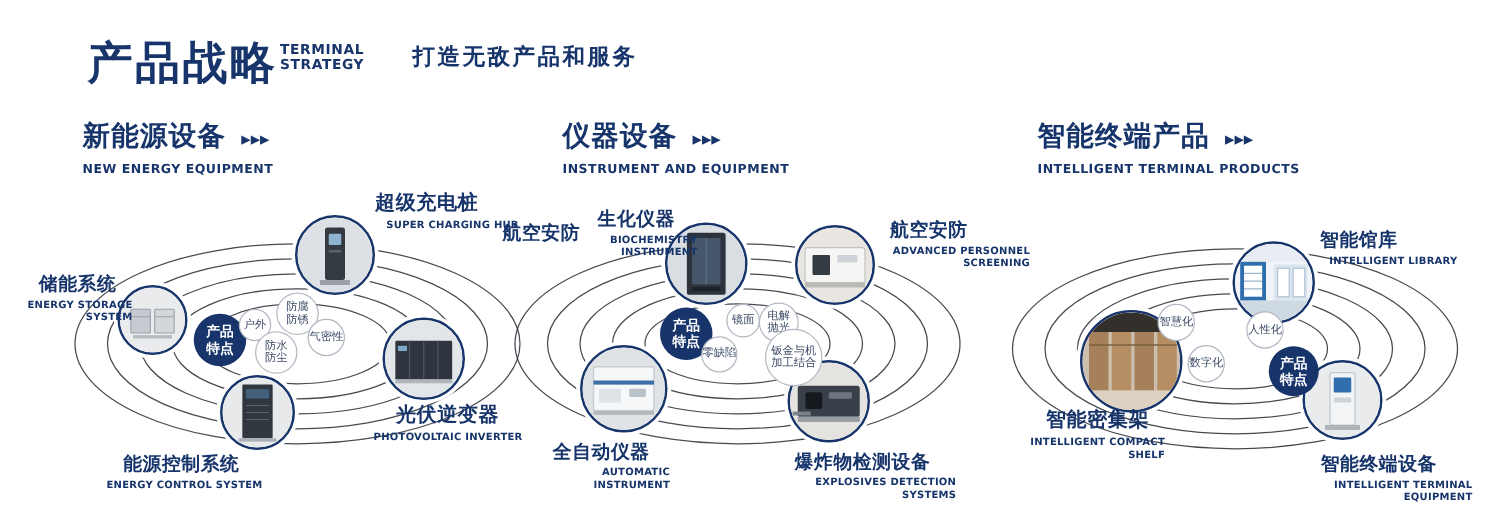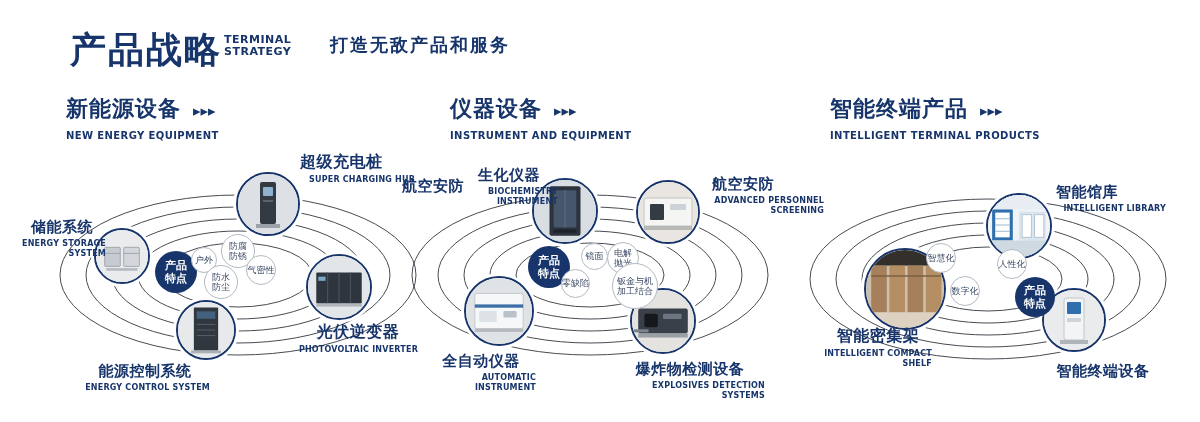--- a/index.html
+++ b/index.html
@@ -307,20 +307,21 @@
     <svg viewBox="0 0 60 60">
       <rect width="60" height="60" fill="#e9ebed"></rect>
       <rect x="20" y="8" width="20" height="42" rx="2" fill="#f3f4f5" stroke="#c2c7cb"></rect>
       <rect x="23" y="12" width="14" height="12" rx="1" fill="#2f6fae"></rect>
       <rect x="23" y="28" width="14" height="4" rx="1" fill="#cdd3d8"></rect>
       <rect x="16" y="50" width="28" height="4" fill="#aeb4b9"></rect>
     </svg>
   </div>
   <div class="plabel" style="left:1028px; top:362px; width:150px;">
     <div class="cn">智能终端设备</div>
+    <div class="en">INTELLIGENT TERMINAL EQUIPMENT</div>
   </div>
 
   <div class="badge" style="left:1015px; top:277px; width:40px; height:40px;">
     <span>产品特点</span>
   </div>
 
   <div class="bubble nw" style="left:926px; top:243px; width:30px; height:30px;">
     <span>智慧化</span>
   </div>
   <div class="bubble nw" style="left:997px; top:249px; width:30px; height:30px;">

